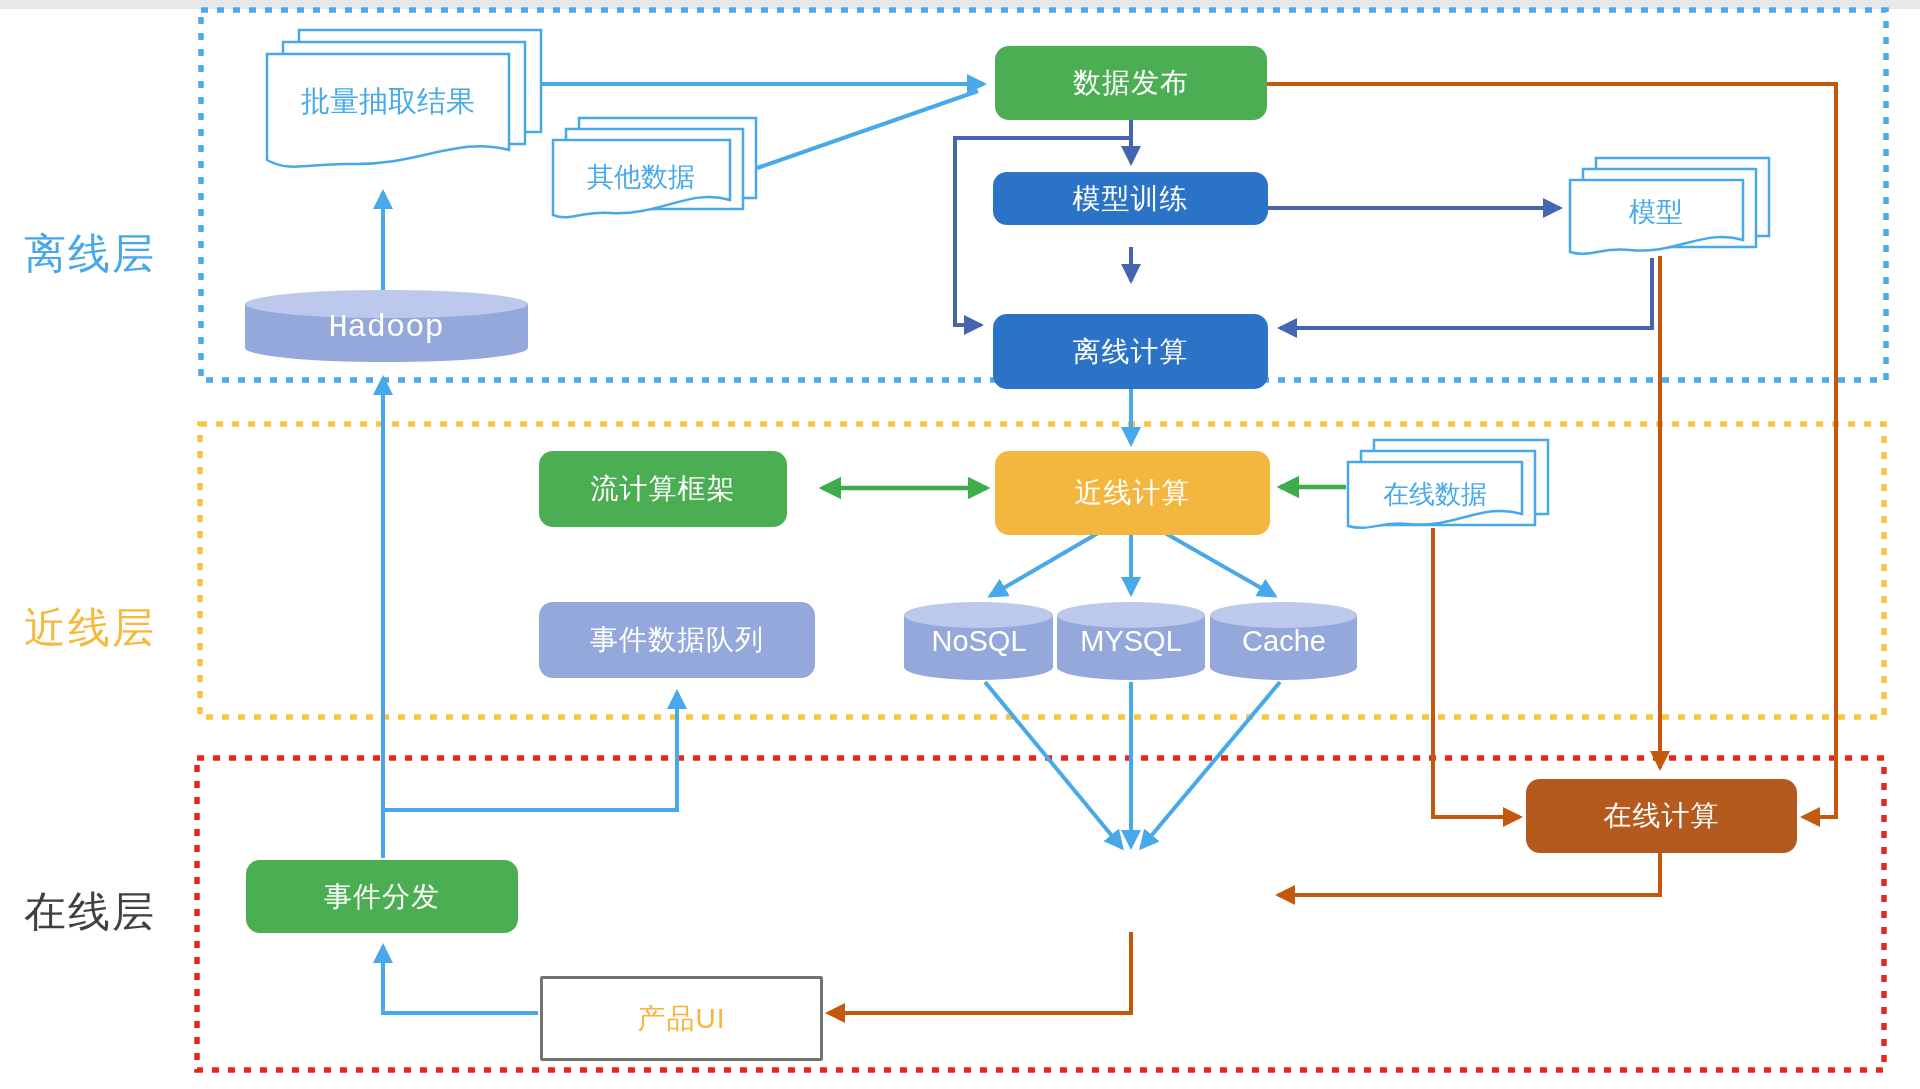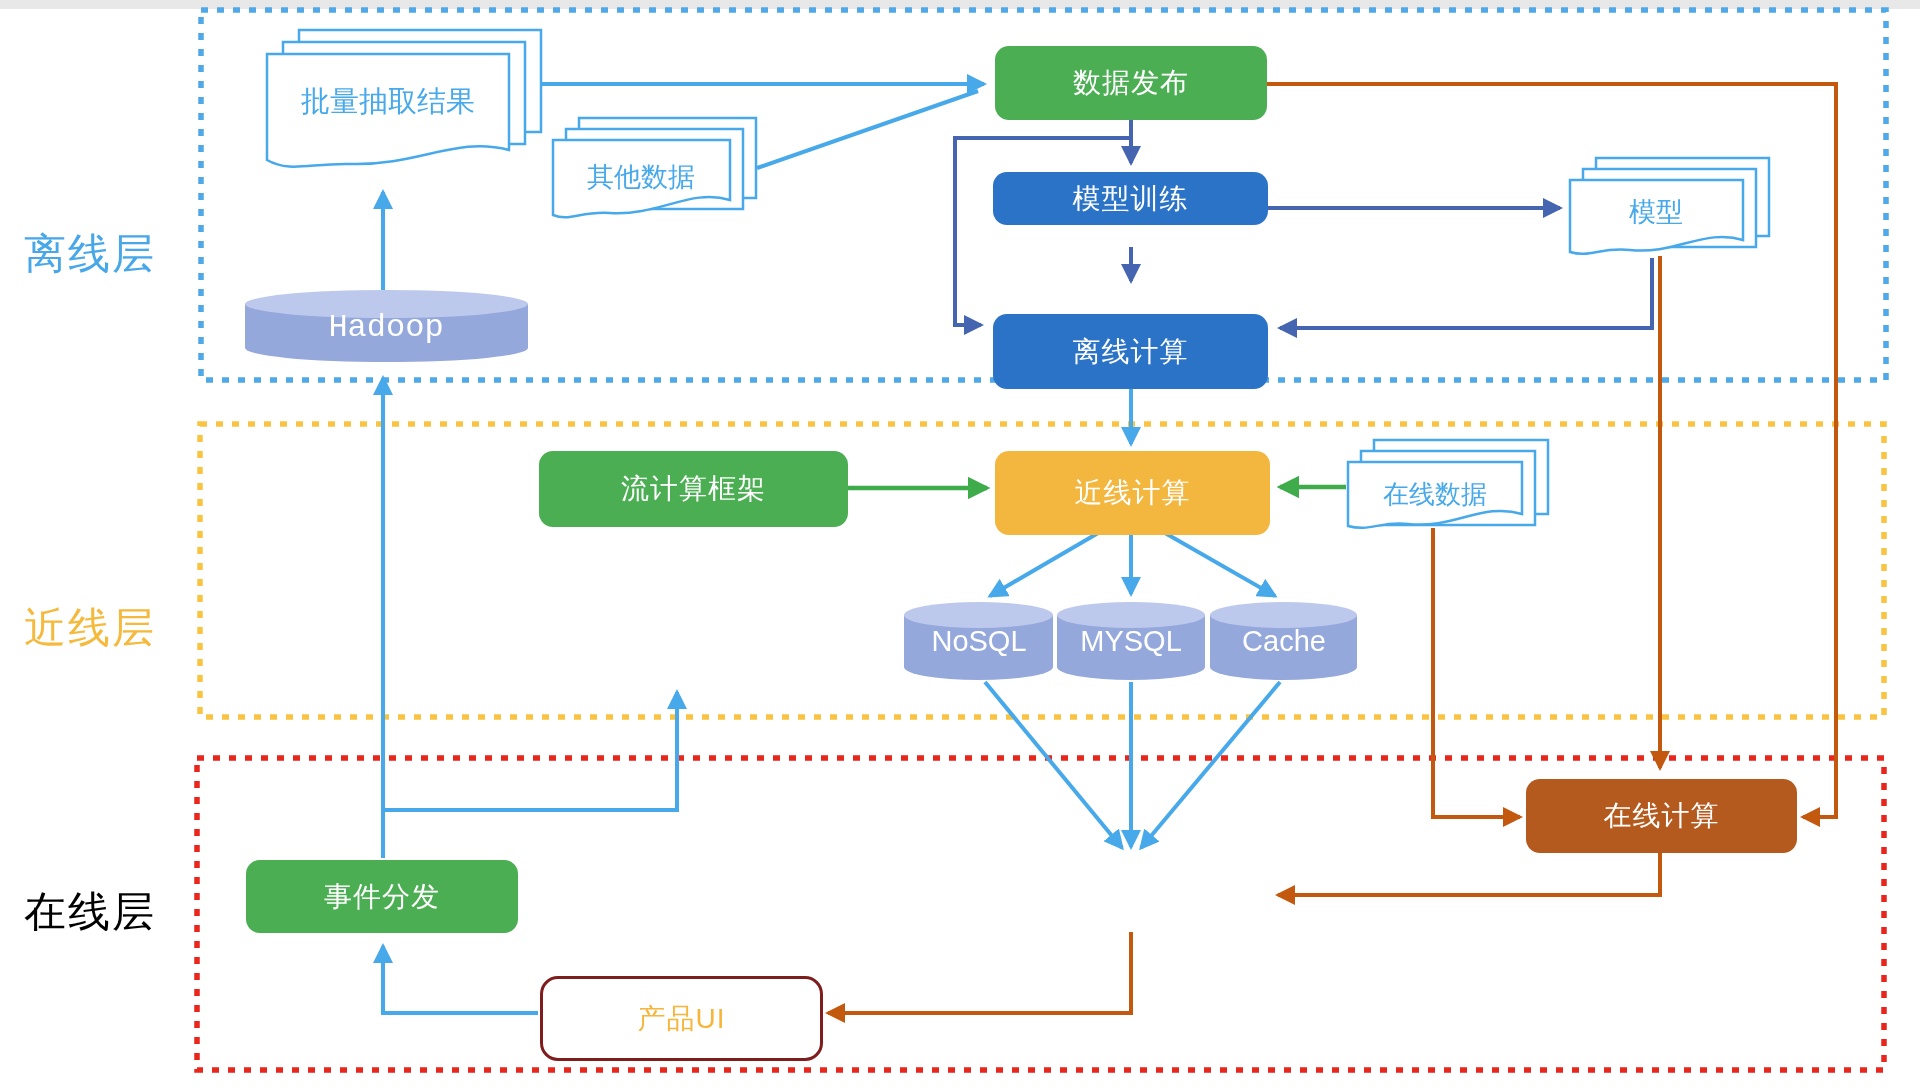--- a/index.html
+++ b/index.html
@@ -2,21 +2,21 @@
 <html><head>
 <meta charset="utf-8">
 <style>
   html,body{margin:0;padding:0;background:#ffffff;}
   .canvas{position:relative;width:1920px;height:1089px;background:#ffffff;overflow:hidden;
           font-family:"Liberation Sans","DejaVu Sans",sans-serif;}
   .top-strip{position:absolute;left:0;top:0;width:1920px;height:9px;background:#e8e8e8;}
   svg.layer{position:absolute;left:0;top:0;}
   .node{position:absolute;display:flex;align-items:center;justify-content:center;
         color:#ffffff;font-size:28px;border-radius:14px;letter-spacing:1px;}
-  .node.ui{background:#ffffff;border:3px solid #7f1d1d;color:#f7b53c;border-radius:18px;}
+  .node.ui{background:#ffffff;border:3px solid #737373;color:#f7b53c;border-radius:2px;}
   .layer-label{position:absolute;font-size:42px;letter-spacing:2px;white-space:nowrap;}
   .float-label{position:absolute;transform:translate(-50%,-50%);color:#ffffff;
                white-space:nowrap;text-align:center;}
   .doc-label{position:absolute;transform:translate(-50%,-50%);color:#47a9ea;
              white-space:nowrap;text-align:center;}
 </style>
 </head>
 <body>
 
 <div class="canvas">
@@ -126,27 +126,28 @@
       <g>
         <ellipse cx="1283.5" cy="667" rx="73.5" ry="13" fill="#94a8dc"></ellipse>
         <rect x="1210" y="615" width="147" height="52" fill="#94a8dc"></rect>
         <ellipse cx="1283.5" cy="615" rx="73.5" ry="13" fill="#bdc9ec"></ellipse>
       </g>
     </g>
   </svg>
 
   <div class="layer-label" style="left:24px;top:226px;color:#47a7e9;">离线层</div>
   <div class="layer-label" style="left:24px;top:600px;color:#f5b93c;">近线层</div>
-  <div class="layer-label" style="left:24px;top:884px;color:#000000;">在线层</div>
+  <div class="layer-label" style="left:24px;top:884px;color:#404040;">在线层</div>
 
   <div class="node" style="left:995px;top:46px;width:272px;height:74px;background:#4bae52;">数据发布</div>
   <div class="node" style="left:993px;top:172px;width:275px;height:53px;background:#2b73c6;">模型训练</div>
   <div class="node" style="left:993px;top:290px;width:275px;height:75px;background:#2b73c6;margin-top:24px;">离线计算</div>
-  <div class="node" style="left:539px;top:451px;width:309px;height:76px;background:#4bae52;">流计算框架</div>
+  <div class="node" style="left:539px;top:451px;width:248px;height:76px;background:#4bae52;">流计算框架</div>
   <div class="node" style="left:995px;top:451px;width:275px;height:84px;background:#f3b73f;">近线计算</div>
+  <div class="node" style="left:539px;top:602px;width:276px;height:76px;background:#94a8dc;">事件数据队列</div>
   <div class="node" style="left:1526px;top:779px;width:271px;height:74px;background:#b45a1e;">在线计算</div>
   <div class="node" style="left:246px;top:860px;width:272px;height:73px;background:#4bae52;">事件分发</div>
   <div class="node ui" style="left:540px;top:976px;width:277px;height:79px;">产品UI</div>
 
   <div class="doc-label" style="left:388px;top:102px;font-size:29px;">批量抽取结果</div>
   <div class="doc-label" style="left:641px;top:177px;font-size:27px;">其他数据</div>
   <div class="doc-label" style="left:1656px;top:212px;font-size:27px;">模型</div>
   <div class="doc-label" style="left:1435px;top:494px;font-size:26px;">在线数据</div>
 
   <div class="float-label" style="left:386px;top:327px;font-size:32px;font-family:Liberation Mono, monospace;">Hadoop</div>

